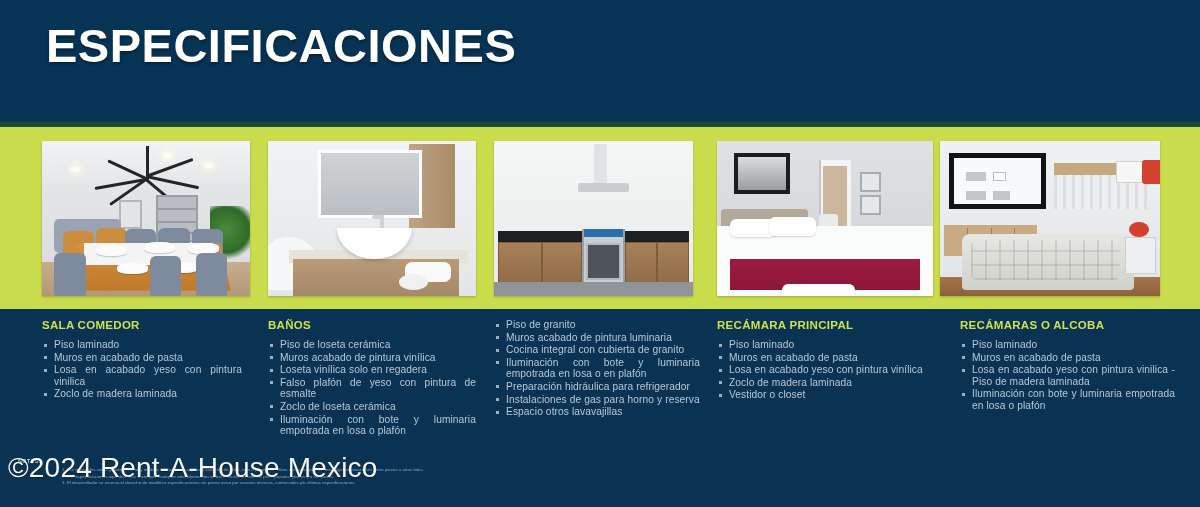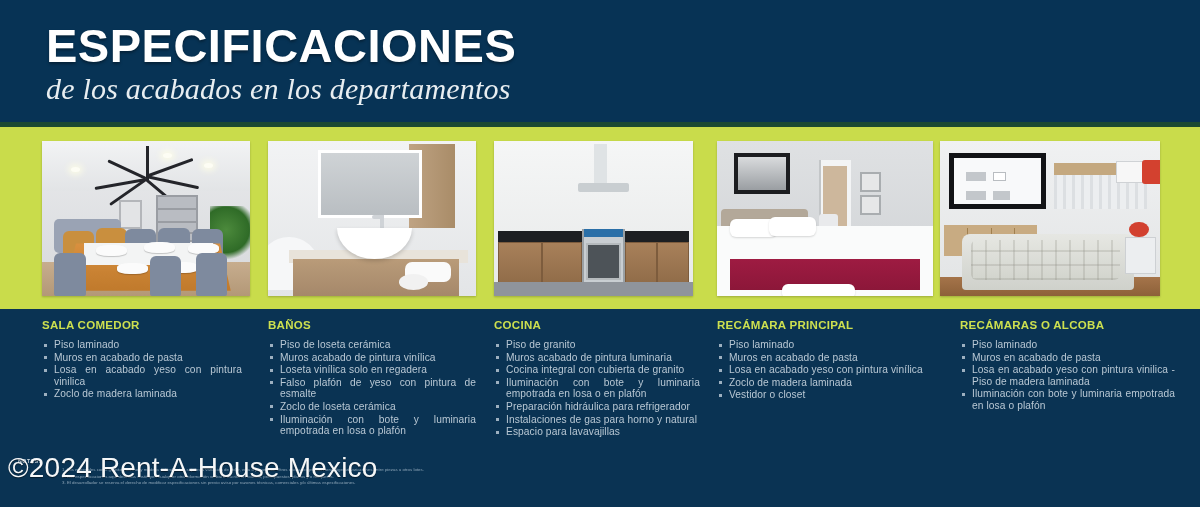--- a/index.html
+++ b/index.html
@@ -210,21 +210,20 @@
   }
 </style>
 </head>
 <body>
 
 <div class="page">
 
   <div class="header">
     <div class="header-inner">
       <div class="title">ESPECIFICACIONES</div>
-      <div class="subtitle">de los acabados en los departamentos</div>
     </div>
   </div>
   <div class="green-rule"></div>
 
   <div class="lime-band"></div>
   <div class="photos">
 
     <div class="photo p1">
       <div class="ph">
         <div class="d-wall"></div>
@@ -362,29 +361,28 @@
         <li>Piso de loseta cerámica</li>
         <li>Muros acabado de pintura vinílica</li>
         <li>Loseta vinílica solo en regadera</li>
         <li>Falso plafón de yeso con pintura de esmalte</li>
         <li>Zoclo de loseta cerámica</li>
         <li>Iluminación con bote y luminaria empotrada en losa o plafón</li>
       </ul>
     </div>
 
     <div class="col c3">
-      <div class="col-head">COCINA</div>
       <ul class="col-list">
         <li>Piso de granito</li>
         <li>Muros acabado de pintura luminaria</li>
         <li>Cocina integral con cubierta de granito</li>
         <li>Iluminación con bote y luminaria empotrada en losa o en plafón</li>
         <li>Preparación hidráulica para refrigerador</li>
-        <li>Instalaciones de gas para horno y natural</li>
-        <li>Espacio para lavavajillas</li>
+        <li>Instalaciones de gas para horno y reserva</li>
+        <li>Espacio otros lavavajillas</li>
       </ul>
     </div>
 
     <div class="col c4">
       <div class="col-head">RECÁMARA PRINCIPAL</div>
       <ul class="col-list">
         <li>Piso laminado</li>
         <li>Muros en acabado de pasta</li>
         <li>Losa en acabado yeso con pintura vinílica</li>
         <li>Zoclo de madera laminada</li>

